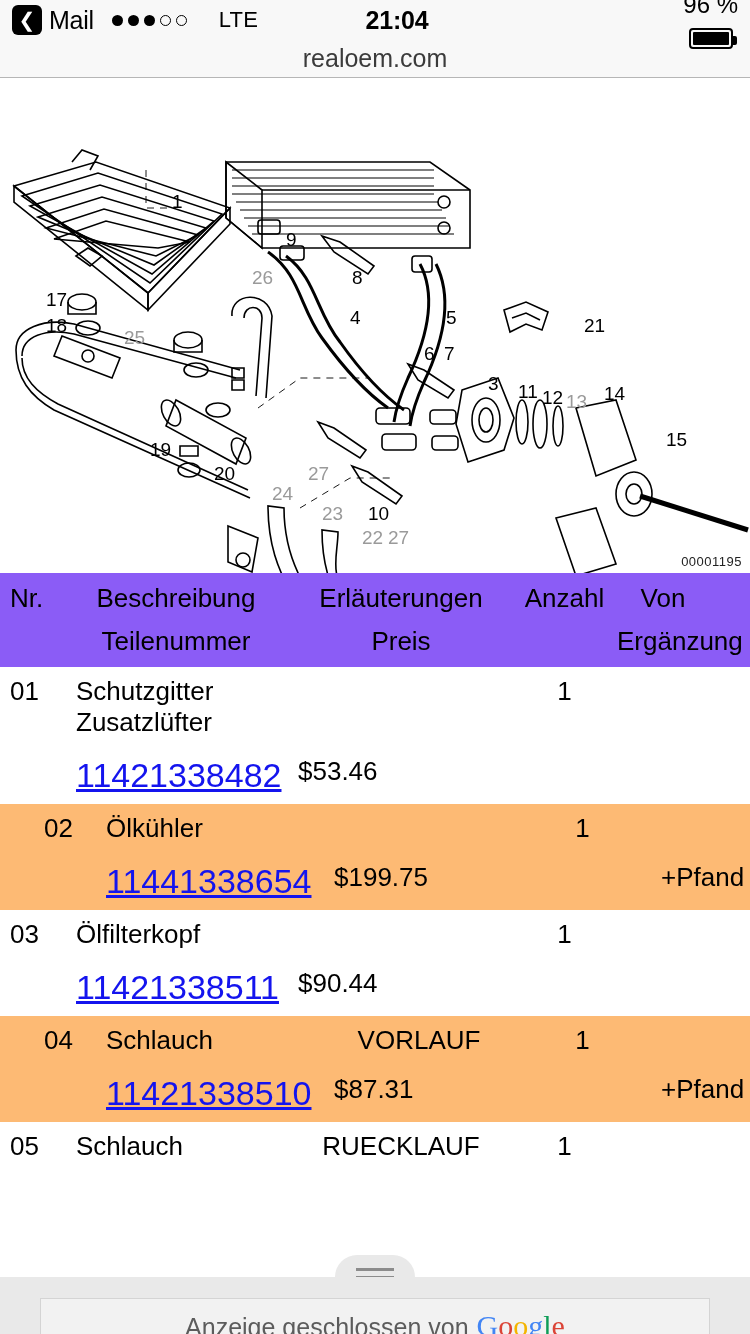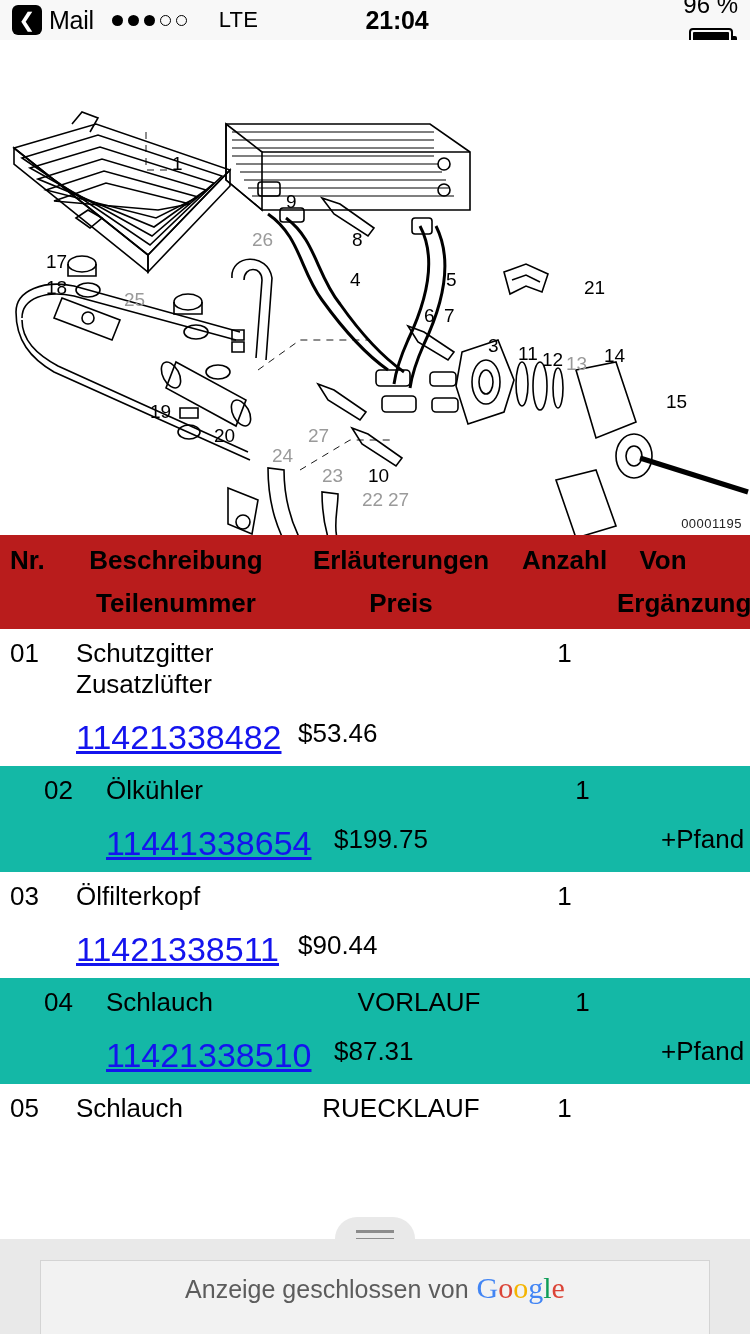--- a/index.html
+++ b/index.html
@@ -74,32 +74,32 @@
   
   table { width: 100%; border-collapse: collapse; table-layout: fixed; }
   col.c-nr    { width: 62px; }
   col.c-desc  { width: 228px; }
   col.c-erl   { width: 222px; }
   col.c-anz   { width: 105px; }
   col.c-von   { width: 92px; }
   col.c-bis   { width: 120px; }
 
   thead th {
-    font-size: 26px; font-weight: bold; color: #000;
+    font-size: 26px; font-weight: normal; color: #000;
     padding: 10px 0; text-align: center; vertical-align: top;
-    background: #b91c1c;
+    background: #8b5cf6;
   }
   thead tr.row2 th { padding-top: 2px; }
   th.nr-h { text-align: left; padding-left: 10px; }
   th.desc-h { text-align: center; }
 
   tbody td {
     font-size: 26px; color: #000; padding: 9px 8px; vertical-align: top;
   }
-  tr.alt td { background: #14b8a6; padding-left: 44px; }
+  tr.alt td { background: #fdba74; padding-left: 44px; }
   .cell-nr { padding-left: 10px; }
   .cell-desc { padding-left: 14px; }
   .cell-erl { text-align: center; }
   .cell-anz { text-align: center; }
   .cell-von { text-align: center; }
   .partno {
     color: #1414ee; text-decoration: underline; font-size: 34px;
   }
   .price { text-align: left; }
 
@@ -153,20 +153,23 @@
     <div class="carrier">LTE</div>
     <div class="clock">21:04</div>
     <div class="right-status">
       <span class="battery-pct">96 %</span>
       <span class="battery">
         <span class="battery-fill" style="width:36px"></span>
       </span>
     </div>
   </div>
 
+  <div class="urlbar">
+    <span>realoem.com</span>
+  </div>
 
   <div class="content">
 
     <div class="diagram">
       <svg width="750" height="495" viewBox="0 0 750 495">
         <g fill="none" stroke="#000" stroke-width="1.6">
 
           <path d="M14 108 L96 84 L230 130 L148 215 Z"></path>
           <path d="M22 118 L98 95 L222 136 L150 205 Z"></path>
           <path d="M30 128 L100 107 L214 143 L152 196 Z"></path>

